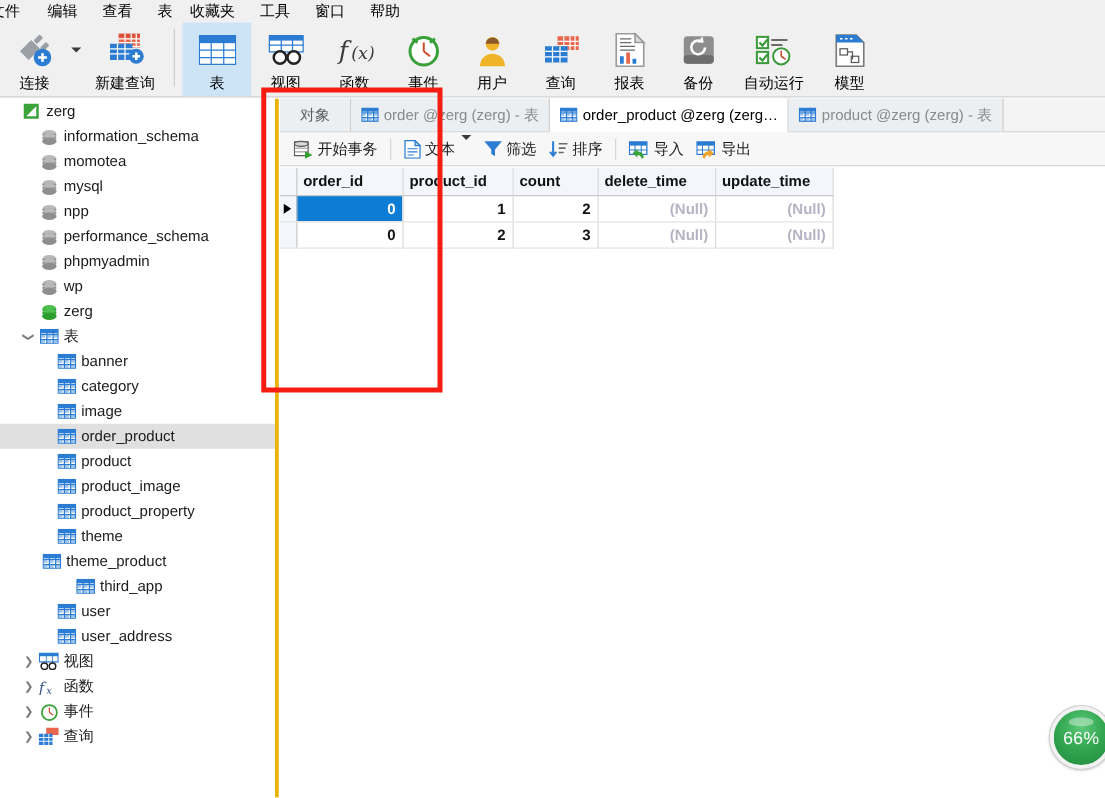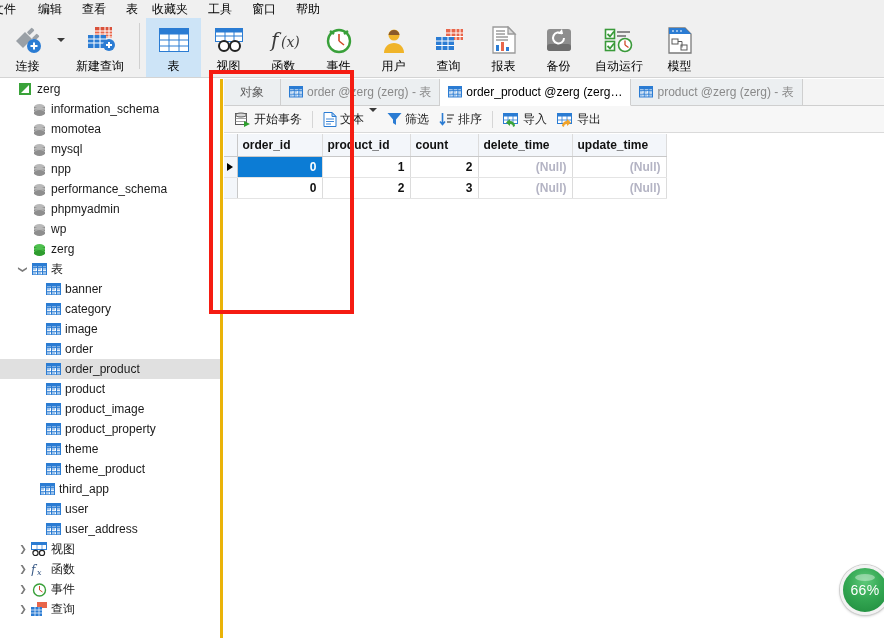--- a/index.html
+++ b/index.html
@@ -546,161 +546,141 @@
             <rect x="1" y="5.1" width="3" height="2.0999999999999996" fill="#2b7cd3" opacity=".45"></rect>
             <rect x="6" y="5.1" width="3" height="2.0999999999999996" fill="#2b7cd3" opacity=".45"></rect>
             <rect x="11" y="5.1" width="3" height="2.0999999999999996" fill="#2b7cd3" opacity=".45"></rect>
             <rect x="1" y="9.2" width="3" height="2.0999999999999996" fill="#2b7cd3" opacity=".45"></rect>
             <rect x="6" y="9.2" width="3" height="2.0999999999999996" fill="#2b7cd3" opacity=".45"></rect>
             <rect x="11" y="9.2" width="3" height="2.0999999999999996" fill="#2b7cd3" opacity=".45"></rect>
           </svg>
         </span>
         <span class="tree-lbl">image</span>
       </div>
+      <div class="tree-row active" style="padding-left: 30px;">
+        <span class="tw"></span>
+        <span class="tree-ico">
+          <svg width="15" height="12.299999999999999" viewBox="0 0 15 12.299999999999999" xmlns="http://www.w3.org/2000/svg">
+            <rect x="0.5" y="0.5" width="14" height="11.299999999999999" fill="#fff" stroke="#2b7cd3"></rect>
+            <rect x="0.5" y="0.5" width="14" height="3.0999999999999996" fill="#2b7cd3"></rect>
+            <rect x="5" y="0.5" width="1" height="11.299999999999999" fill="#2b7cd3"></rect>
+            <rect x="0.5" y="4.1" width="14" height="1" fill="#2b7cd3"></rect>
+            <rect x="10" y="0.5" width="1" height="11.299999999999999" fill="#2b7cd3"></rect>
+            <rect x="0.5" y="8.2" width="14" height="1" fill="#2b7cd3"></rect>
+            <rect x="1" y="5.1" width="3" height="2.0999999999999996" fill="#2b7cd3" opacity=".45"></rect>
+            <rect x="6" y="5.1" width="3" height="2.0999999999999996" fill="#2b7cd3" opacity=".45"></rect>
+            <rect x="11" y="5.1" width="3" height="2.0999999999999996" fill="#2b7cd3" opacity=".45"></rect>
+            <rect x="1" y="9.2" width="3" height="2.0999999999999996" fill="#2b7cd3" opacity=".45"></rect>
+            <rect x="6" y="9.2" width="3" height="2.0999999999999996" fill="#2b7cd3" opacity=".45"></rect>
+            <rect x="11" y="9.2" width="3" height="2.0999999999999996" fill="#2b7cd3" opacity=".45"></rect>
+          </svg>
+        </span>
+        <span class="tree-lbl">order_product</span>
+      </div>
       <div class="tree-row" style="padding-left: 30px;">
         <span class="tw"></span>
         <span class="tree-ico">
           <svg width="15" height="12.299999999999999" viewBox="0 0 15 12.299999999999999" xmlns="http://www.w3.org/2000/svg">
             <rect x="0.5" y="0.5" width="14" height="11.299999999999999" fill="#fff" stroke="#2b7cd3"></rect>
             <rect x="0.5" y="0.5" width="14" height="3.0999999999999996" fill="#2b7cd3"></rect>
             <rect x="5" y="0.5" width="1" height="11.299999999999999" fill="#2b7cd3"></rect>
             <rect x="0.5" y="4.1" width="14" height="1" fill="#2b7cd3"></rect>
             <rect x="10" y="0.5" width="1" height="11.299999999999999" fill="#2b7cd3"></rect>
             <rect x="0.5" y="8.2" width="14" height="1" fill="#2b7cd3"></rect>
             <rect x="1" y="5.1" width="3" height="2.0999999999999996" fill="#2b7cd3" opacity=".45"></rect>
             <rect x="6" y="5.1" width="3" height="2.0999999999999996" fill="#2b7cd3" opacity=".45"></rect>
             <rect x="11" y="5.1" width="3" height="2.0999999999999996" fill="#2b7cd3" opacity=".45"></rect>
             <rect x="1" y="9.2" width="3" height="2.0999999999999996" fill="#2b7cd3" opacity=".45"></rect>
             <rect x="6" y="9.2" width="3" height="2.0999999999999996" fill="#2b7cd3" opacity=".45"></rect>
             <rect x="11" y="9.2" width="3" height="2.0999999999999996" fill="#2b7cd3" opacity=".45"></rect>
           </svg>
         </span>
-        <span class="tree-lbl">order</span>
-      </div>
-      <div class="tree-row active" style="padding-left: 30px;">
-        <span class="tw"></span>
-        <span class="tree-ico">
-          <svg width="15" height="12.299999999999999" viewBox="0 0 15 12.299999999999999" xmlns="http://www.w3.org/2000/svg">
-            <rect x="0.5" y="0.5" width="14" height="11.299999999999999" fill="#fff" stroke="#2b7cd3"></rect>
-            <rect x="0.5" y="0.5" width="14" height="3.0999999999999996" fill="#2b7cd3"></rect>
-            <rect x="5" y="0.5" width="1" height="11.299999999999999" fill="#2b7cd3"></rect>
-            <rect x="0.5" y="4.1" width="14" height="1" fill="#2b7cd3"></rect>
-            <rect x="10" y="0.5" width="1" height="11.299999999999999" fill="#2b7cd3"></rect>
-            <rect x="0.5" y="8.2" width="14" height="1" fill="#2b7cd3"></rect>
-            <rect x="1" y="5.1" width="3" height="2.0999999999999996" fill="#2b7cd3" opacity=".45"></rect>
-            <rect x="6" y="5.1" width="3" height="2.0999999999999996" fill="#2b7cd3" opacity=".45"></rect>
-            <rect x="11" y="5.1" width="3" height="2.0999999999999996" fill="#2b7cd3" opacity=".45"></rect>
-            <rect x="1" y="9.2" width="3" height="2.0999999999999996" fill="#2b7cd3" opacity=".45"></rect>
-            <rect x="6" y="9.2" width="3" height="2.0999999999999996" fill="#2b7cd3" opacity=".45"></rect>
-            <rect x="11" y="9.2" width="3" height="2.0999999999999996" fill="#2b7cd3" opacity=".45"></rect>
-          </svg>
-        </span>
-        <span class="tree-lbl">order_product</span>
+        <span class="tree-lbl">product</span>
       </div>
       <div class="tree-row" style="padding-left: 30px;">
         <span class="tw"></span>
         <span class="tree-ico">
           <svg width="15" height="12.299999999999999" viewBox="0 0 15 12.299999999999999" xmlns="http://www.w3.org/2000/svg">
             <rect x="0.5" y="0.5" width="14" height="11.299999999999999" fill="#fff" stroke="#2b7cd3"></rect>
             <rect x="0.5" y="0.5" width="14" height="3.0999999999999996" fill="#2b7cd3"></rect>
             <rect x="5" y="0.5" width="1" height="11.299999999999999" fill="#2b7cd3"></rect>
             <rect x="0.5" y="4.1" width="14" height="1" fill="#2b7cd3"></rect>
             <rect x="10" y="0.5" width="1" height="11.299999999999999" fill="#2b7cd3"></rect>
             <rect x="0.5" y="8.2" width="14" height="1" fill="#2b7cd3"></rect>
             <rect x="1" y="5.1" width="3" height="2.0999999999999996" fill="#2b7cd3" opacity=".45"></rect>
             <rect x="6" y="5.1" width="3" height="2.0999999999999996" fill="#2b7cd3" opacity=".45"></rect>
             <rect x="11" y="5.1" width="3" height="2.0999999999999996" fill="#2b7cd3" opacity=".45"></rect>
             <rect x="1" y="9.2" width="3" height="2.0999999999999996" fill="#2b7cd3" opacity=".45"></rect>
             <rect x="6" y="9.2" width="3" height="2.0999999999999996" fill="#2b7cd3" opacity=".45"></rect>
             <rect x="11" y="9.2" width="3" height="2.0999999999999996" fill="#2b7cd3" opacity=".45"></rect>
           </svg>
         </span>
-        <span class="tree-lbl">product</span>
+        <span class="tree-lbl">product_image</span>
       </div>
       <div class="tree-row" style="padding-left: 30px;">
         <span class="tw"></span>
         <span class="tree-ico">
           <svg width="15" height="12.299999999999999" viewBox="0 0 15 12.299999999999999" xmlns="http://www.w3.org/2000/svg">
             <rect x="0.5" y="0.5" width="14" height="11.299999999999999" fill="#fff" stroke="#2b7cd3"></rect>
             <rect x="0.5" y="0.5" width="14" height="3.0999999999999996" fill="#2b7cd3"></rect>
             <rect x="5" y="0.5" width="1" height="11.299999999999999" fill="#2b7cd3"></rect>
             <rect x="0.5" y="4.1" width="14" height="1" fill="#2b7cd3"></rect>
             <rect x="10" y="0.5" width="1" height="11.299999999999999" fill="#2b7cd3"></rect>
             <rect x="0.5" y="8.2" width="14" height="1" fill="#2b7cd3"></rect>
             <rect x="1" y="5.1" width="3" height="2.0999999999999996" fill="#2b7cd3" opacity=".45"></rect>
             <rect x="6" y="5.1" width="3" height="2.0999999999999996" fill="#2b7cd3" opacity=".45"></rect>
             <rect x="11" y="5.1" width="3" height="2.0999999999999996" fill="#2b7cd3" opacity=".45"></rect>
             <rect x="1" y="9.2" width="3" height="2.0999999999999996" fill="#2b7cd3" opacity=".45"></rect>
             <rect x="6" y="9.2" width="3" height="2.0999999999999996" fill="#2b7cd3" opacity=".45"></rect>
             <rect x="11" y="9.2" width="3" height="2.0999999999999996" fill="#2b7cd3" opacity=".45"></rect>
           </svg>
         </span>
-        <span class="tree-lbl">product_image</span>
+        <span class="tree-lbl">product_property</span>
       </div>
       <div class="tree-row" style="padding-left: 30px;">
         <span class="tw"></span>
         <span class="tree-ico">
           <svg width="15" height="12.299999999999999" viewBox="0 0 15 12.299999999999999" xmlns="http://www.w3.org/2000/svg">
             <rect x="0.5" y="0.5" width="14" height="11.299999999999999" fill="#fff" stroke="#2b7cd3"></rect>
             <rect x="0.5" y="0.5" width="14" height="3.0999999999999996" fill="#2b7cd3"></rect>
             <rect x="5" y="0.5" width="1" height="11.299999999999999" fill="#2b7cd3"></rect>
             <rect x="0.5" y="4.1" width="14" height="1" fill="#2b7cd3"></rect>
             <rect x="10" y="0.5" width="1" height="11.299999999999999" fill="#2b7cd3"></rect>
             <rect x="0.5" y="8.2" width="14" height="1" fill="#2b7cd3"></rect>
             <rect x="1" y="5.1" width="3" height="2.0999999999999996" fill="#2b7cd3" opacity=".45"></rect>
             <rect x="6" y="5.1" width="3" height="2.0999999999999996" fill="#2b7cd3" opacity=".45"></rect>
             <rect x="11" y="5.1" width="3" height="2.0999999999999996" fill="#2b7cd3" opacity=".45"></rect>
             <rect x="1" y="9.2" width="3" height="2.0999999999999996" fill="#2b7cd3" opacity=".45"></rect>
             <rect x="6" y="9.2" width="3" height="2.0999999999999996" fill="#2b7cd3" opacity=".45"></rect>
             <rect x="11" y="9.2" width="3" height="2.0999999999999996" fill="#2b7cd3" opacity=".45"></rect>
           </svg>
         </span>
-        <span class="tree-lbl">product_property</span>
-      </div>
-      <div class="tree-row" style="padding-left: 30px;">
-        <span class="tw"></span>
-        <span class="tree-ico">
-          <svg width="15" height="12.299999999999999" viewBox="0 0 15 12.299999999999999" xmlns="http://www.w3.org/2000/svg">
-            <rect x="0.5" y="0.5" width="14" height="11.299999999999999" fill="#fff" stroke="#2b7cd3"></rect>
-            <rect x="0.5" y="0.5" width="14" height="3.0999999999999996" fill="#2b7cd3"></rect>
-            <rect x="5" y="0.5" width="1" height="11.299999999999999" fill="#2b7cd3"></rect>
-            <rect x="0.5" y="4.1" width="14" height="1" fill="#2b7cd3"></rect>
-            <rect x="10" y="0.5" width="1" height="11.299999999999999" fill="#2b7cd3"></rect>
-            <rect x="0.5" y="8.2" width="14" height="1" fill="#2b7cd3"></rect>
-            <rect x="1" y="5.1" width="3" height="2.0999999999999996" fill="#2b7cd3" opacity=".45"></rect>
-            <rect x="6" y="5.1" width="3" height="2.0999999999999996" fill="#2b7cd3" opacity=".45"></rect>
-            <rect x="11" y="5.1" width="3" height="2.0999999999999996" fill="#2b7cd3" opacity=".45"></rect>
-            <rect x="1" y="9.2" width="3" height="2.0999999999999996" fill="#2b7cd3" opacity=".45"></rect>
-            <rect x="6" y="9.2" width="3" height="2.0999999999999996" fill="#2b7cd3" opacity=".45"></rect>
-            <rect x="11" y="9.2" width="3" height="2.0999999999999996" fill="#2b7cd3" opacity=".45"></rect>
-          </svg>
-        </span>
         <span class="tree-lbl">theme</span>
       </div>
-      <div class="tree-row" style="padding-left: 30px;">
+      <div class="tree-row" style="padding-left: 18px;">
         <span class="tw"></span>
         <span class="tree-ico">
           <svg width="15" height="12.299999999999999" viewBox="0 0 15 12.299999999999999" xmlns="http://www.w3.org/2000/svg">
             <rect x="0.5" y="0.5" width="14" height="11.299999999999999" fill="#fff" stroke="#2b7cd3"></rect>
             <rect x="0.5" y="0.5" width="14" height="3.0999999999999996" fill="#2b7cd3"></rect>
             <rect x="5" y="0.5" width="1" height="11.299999999999999" fill="#2b7cd3"></rect>
             <rect x="0.5" y="4.1" width="14" height="1" fill="#2b7cd3"></rect>
             <rect x="10" y="0.5" width="1" height="11.299999999999999" fill="#2b7cd3"></rect>
             <rect x="0.5" y="8.2" width="14" height="1" fill="#2b7cd3"></rect>
             <rect x="1" y="5.1" width="3" height="2.0999999999999996" fill="#2b7cd3" opacity=".45"></rect>
             <rect x="6" y="5.1" width="3" height="2.0999999999999996" fill="#2b7cd3" opacity=".45"></rect>
             <rect x="11" y="5.1" width="3" height="2.0999999999999996" fill="#2b7cd3" opacity=".45"></rect>
             <rect x="1" y="9.2" width="3" height="2.0999999999999996" fill="#2b7cd3" opacity=".45"></rect>
             <rect x="6" y="9.2" width="3" height="2.0999999999999996" fill="#2b7cd3" opacity=".45"></rect>
             <rect x="11" y="9.2" width="3" height="2.0999999999999996" fill="#2b7cd3" opacity=".45"></rect>
           </svg>
         </span>
         <span class="tree-lbl">theme_product</span>
       </div>
-      <div class="tree-row" style="padding-left: 24px;">
+      <div class="tree-row" style="padding-left: 45px;">
         <span class="tw"></span>
         <span class="tree-ico">
           <svg width="15" height="12.299999999999999" viewBox="0 0 15 12.299999999999999" xmlns="http://www.w3.org/2000/svg">
             <rect x="0.5" y="0.5" width="14" height="11.299999999999999" fill="#fff" stroke="#2b7cd3"></rect>
             <rect x="0.5" y="0.5" width="14" height="3.0999999999999996" fill="#2b7cd3"></rect>
             <rect x="5" y="0.5" width="1" height="11.299999999999999" fill="#2b7cd3"></rect>
             <rect x="0.5" y="4.1" width="14" height="1" fill="#2b7cd3"></rect>
             <rect x="10" y="0.5" width="1" height="11.299999999999999" fill="#2b7cd3"></rect>
             <rect x="0.5" y="8.2" width="14" height="1" fill="#2b7cd3"></rect>
             <rect x="1" y="5.1" width="3" height="2.0999999999999996" fill="#2b7cd3" opacity=".45"></rect>

